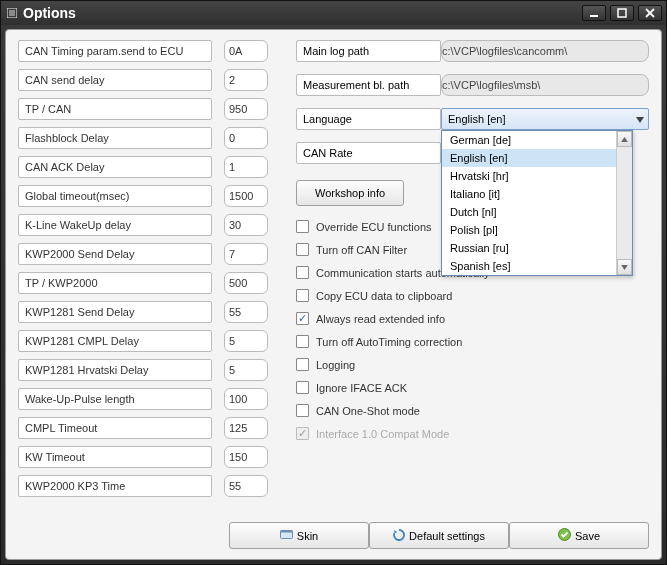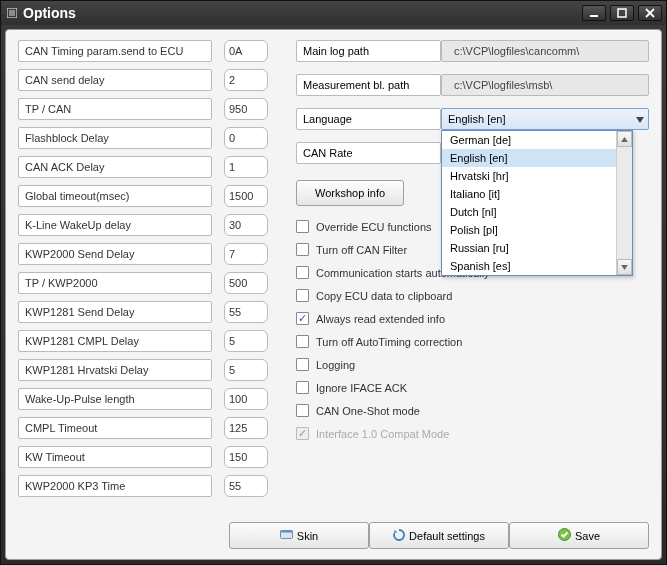--- a/index.html
+++ b/index.html
@@ -101,22 +101,22 @@
   padding: 4px 6px;
   height: 22px;
   font-size: 11px;
   display: flex;
   align-items: center;
 }
 .path-value {
   flex: 1;
   background: #e8e8e8;
   border: 1px solid #bbb;
-  border-radius: 2px;
-  padding: 4px 12px;
+  border-radius: 8px;
+  padding: 4px 0;
   height: 22px;
   font-size: 11px;
   color: #444;
   display: flex;
   align-items: center;
 }
 .lang-select {
   flex: 1;
   position: relative;
 }

